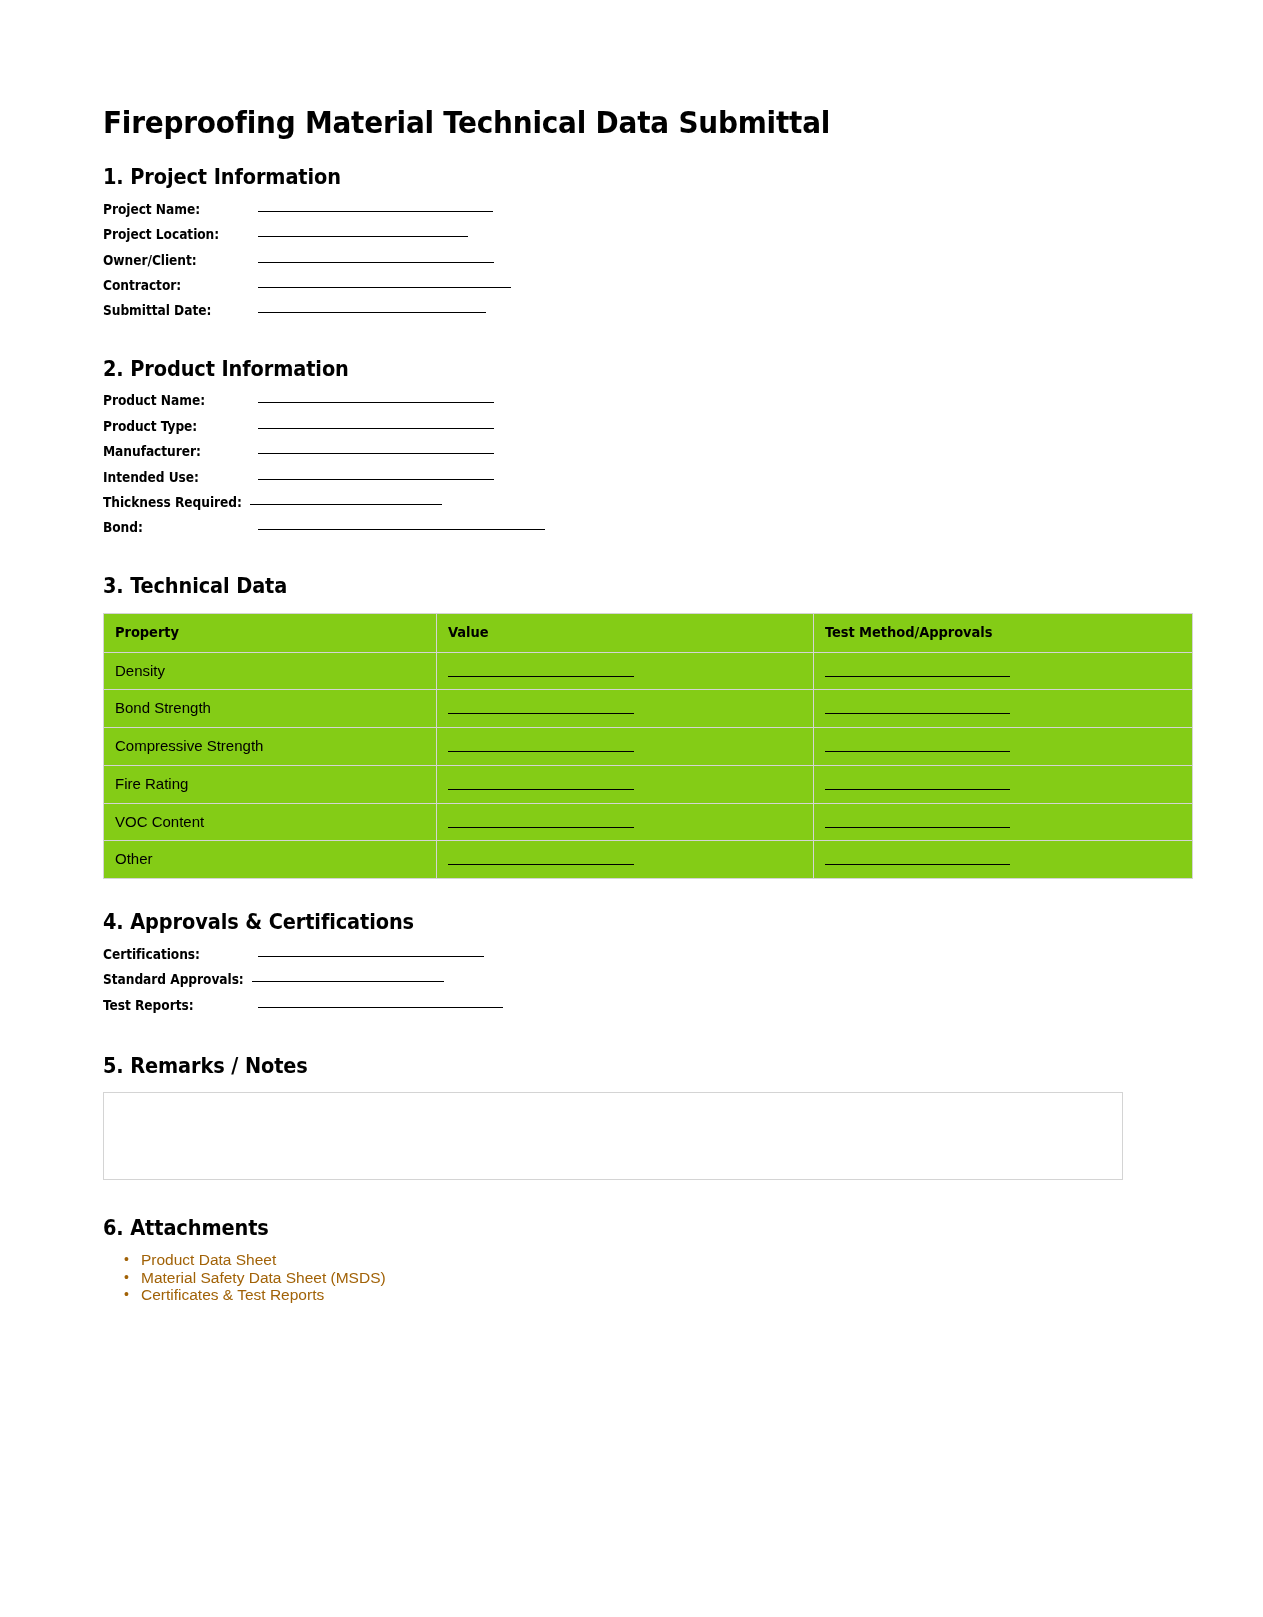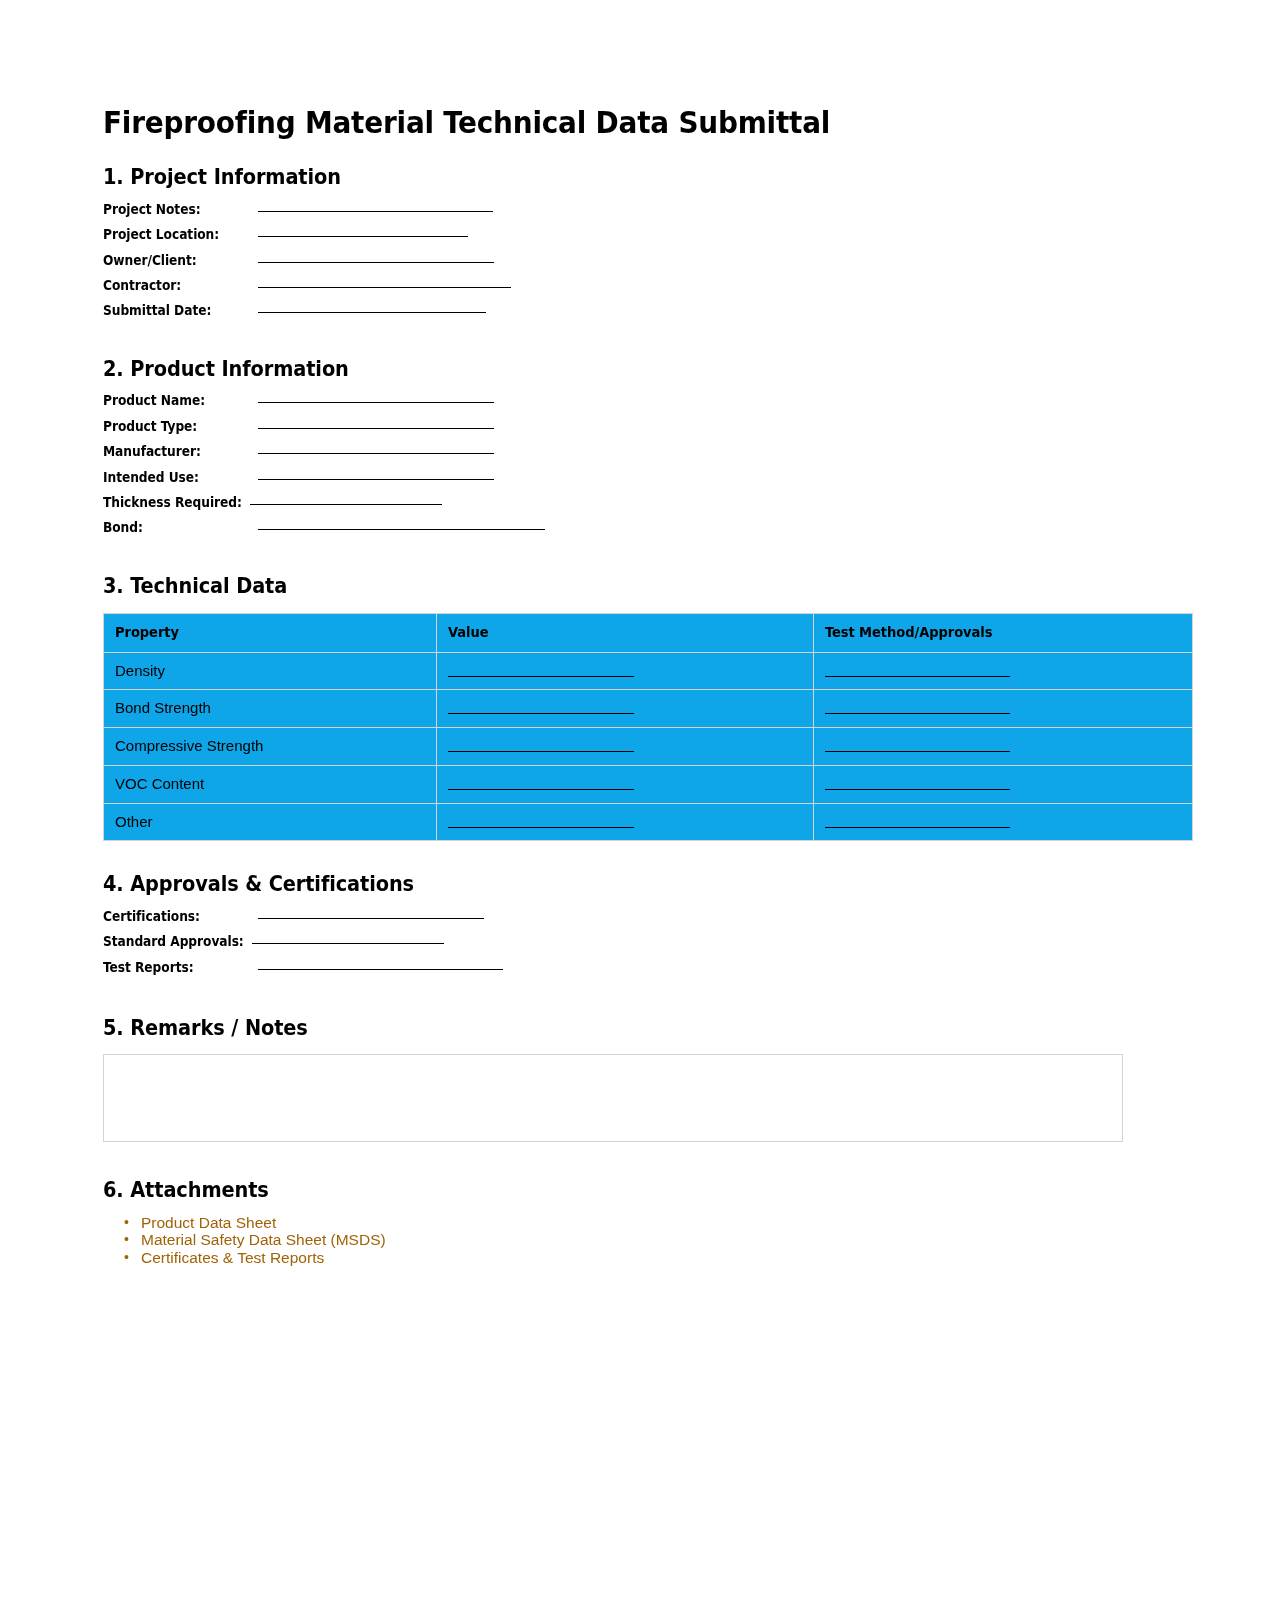--- a/index.html
+++ b/index.html
@@ -89,21 +89,21 @@
   }
   .rule.gap {
     margin-left: 8px;
   }
 
   
   .tech-table {
     border-collapse: collapse;
     width: 1020px;
     table-layout: fixed;
-    background: #0ea5e9;
+    background: #84cc16;
   }
   .tech-table th,
   .tech-table td {
     border: 1px solid #d4d4d4;
     text-align: left;
     vertical-align: top;
     padding: 9px 11px 9px 11px;
     font-size: 15px;
     line-height: 1.25;
     color: #000;
@@ -186,21 +186,21 @@
 
     <h1 class="doc-title">Fireproofing Material Technical Data Submittal</h1>
 
     <div class="sp-title-to-s1"></div>
 
     <h2 class="section-heading">1. Project Information</h2>
     <div class="sp-h-to-fields"></div>
     <div class="field-list">
 
       <div class="field-row">
-        <span class="field-label col">Project Notes:</span>
+        <span class="field-label col">Project Name:</span>
         <span class="rule" style="width:235px"></span>
       </div>
 
       <div class="field-row">
         <span class="field-label col">Project Location:</span>
         <span class="rule" style="width:210px"></span>
       </div>
 
       <div class="field-row">
         <span class="field-label col">Owner/Client:</span>
@@ -295,20 +295,29 @@
         <tr>
           <td>Compressive Strength</td>
           <td>
             <span class="cell-rule"></span>
           </td>
           <td>
             <span class="cell-rule test"></span>
           </td>
         </tr>
 
+        <tr>
+          <td>Fire Rating</td>
+          <td>
+            <span class="cell-rule"></span>
+          </td>
+          <td>
+            <span class="cell-rule test"></span>
+          </td>
+        </tr>
 
         <tr>
           <td>VOC Content</td>
           <td>
             <span class="cell-rule"></span>
           </td>
           <td>
             <span class="cell-rule test"></span>
           </td>
         </tr>

